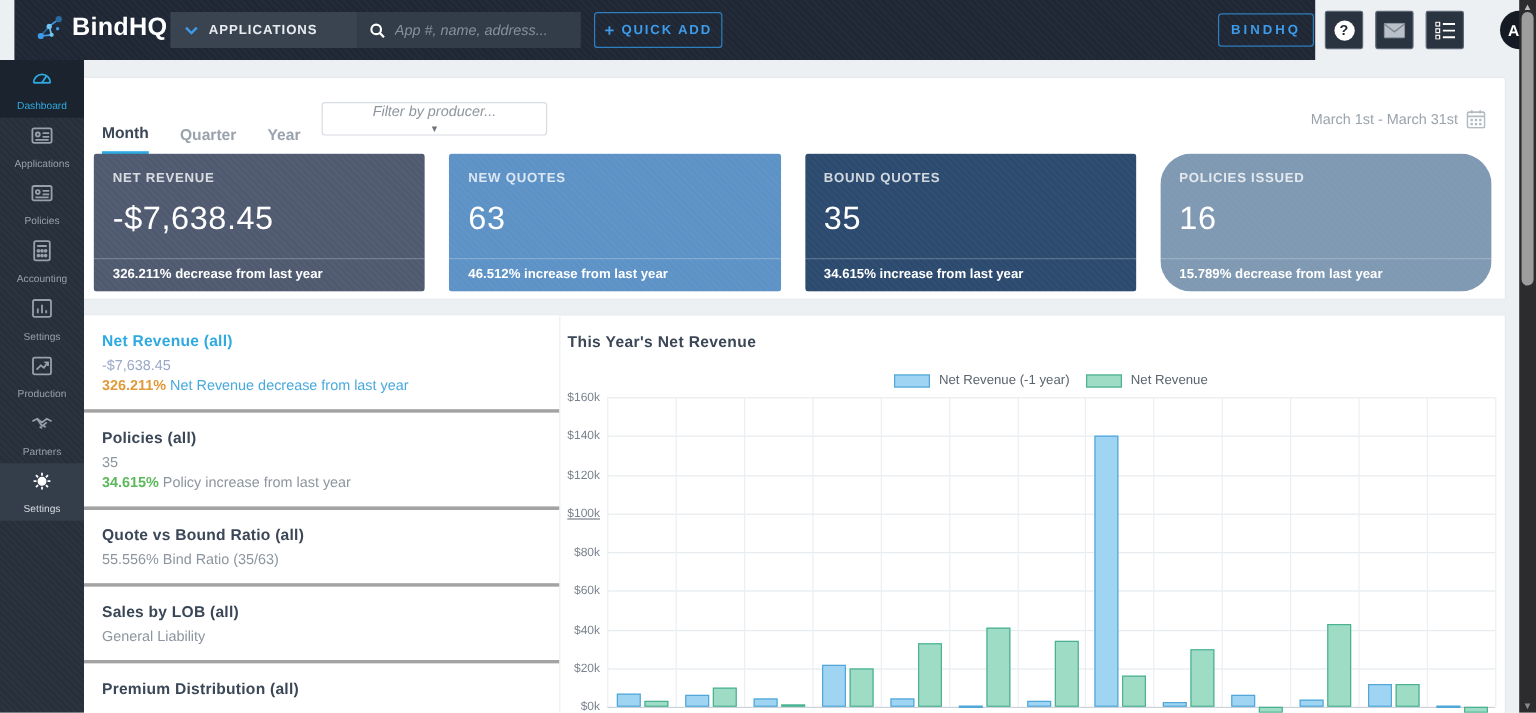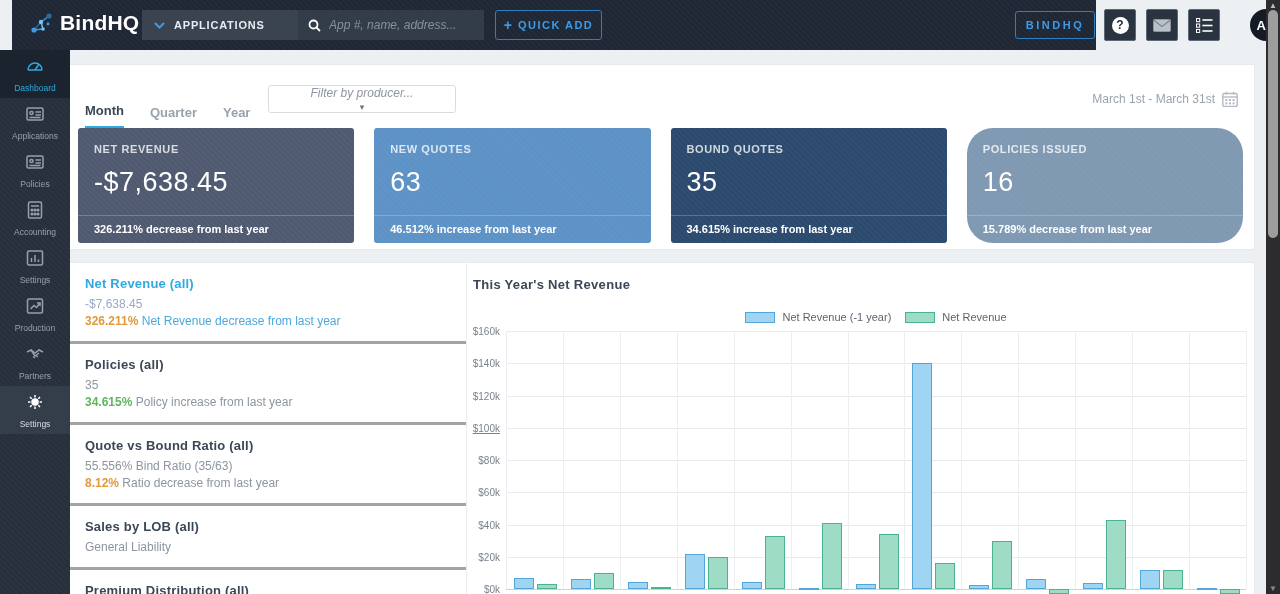--- a/index.html
+++ b/index.html
@@ -288,21 +288,20 @@
         <div class="m-line"><span class="m-pct" style="color:#e09a3a">326.211%</span><span class="m-rest"> Net Revenue decrease from last year</span></div>
       </div>
       <div class="m-item">
         <div class="m-title">Policies (all)</div>
         <div class="m-line m-line1">35</div>
         <div class="m-line"><span class="m-pct" style="color:#5cb85c">34.615%</span><span class="m-rest"> Policy increase from last year</span></div>
       </div>
       <div class="m-item">
         <div class="m-title">Quote vs Bound Ratio (all)</div>
         <div class="m-line m-line1">55.556% Bind Ratio (35/63)</div>
-        <div class="m-line"><span class="m-pct" style="color:#e09a3a">8.12%</span><span class="m-rest"> Ratio decrease from last year</span></div>
       </div>
       <div class="m-item">
         <div class="m-title">Sales by LOB (all)</div>
         <div class="m-line m-line1">General Liability</div>
       </div>
       <div class="m-item">
         <div class="m-title">Premium Distribution (all)</div>
       </div>
     </div>
   <div class="chart-title">This Year's Net Revenue</div>

